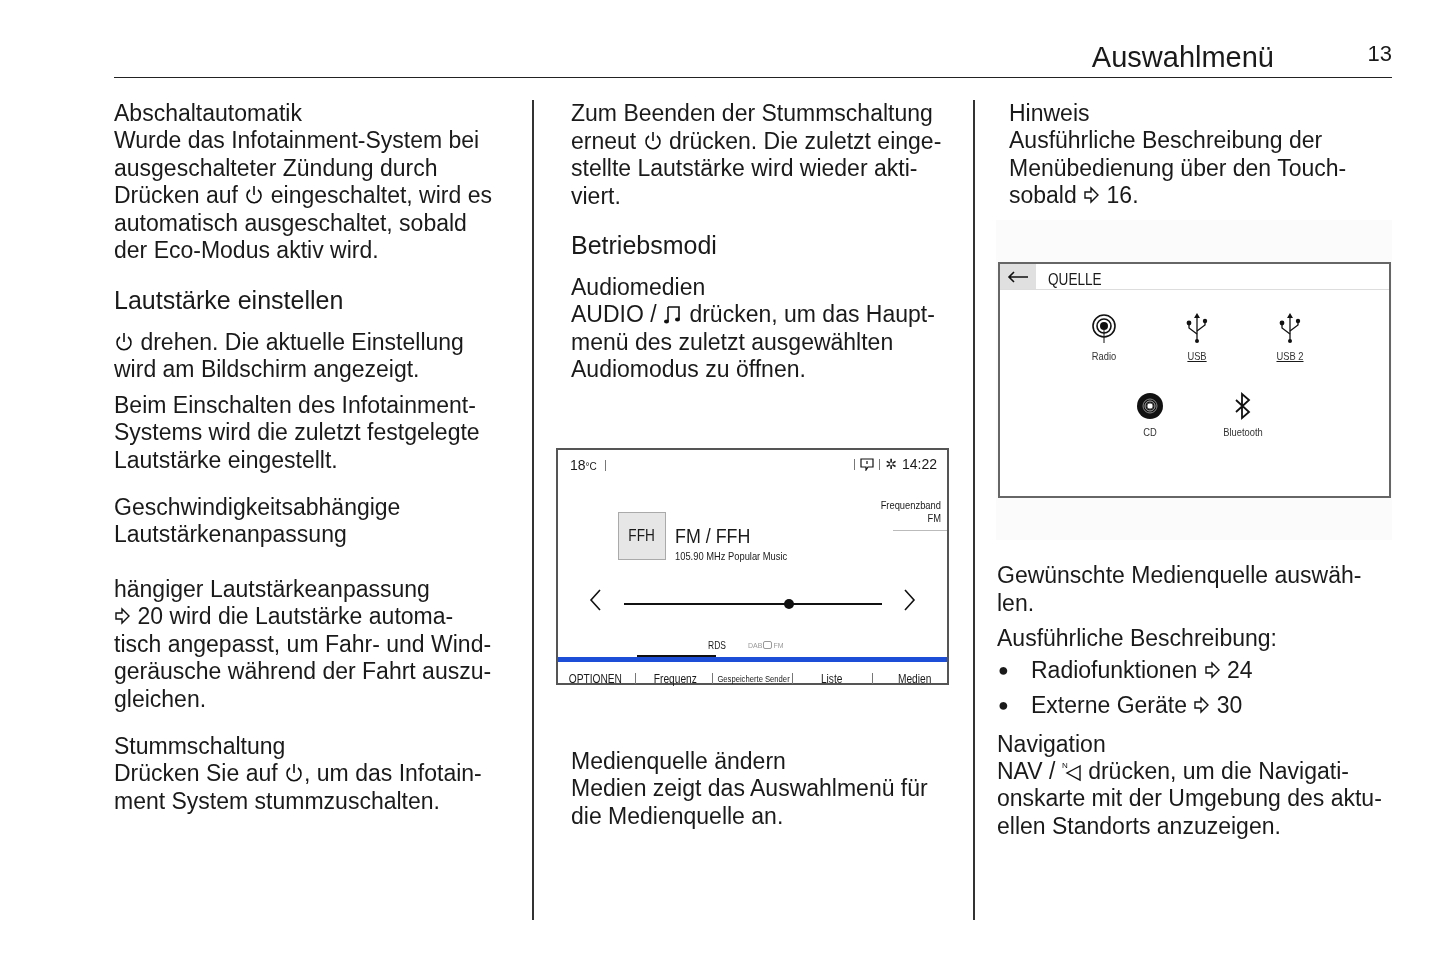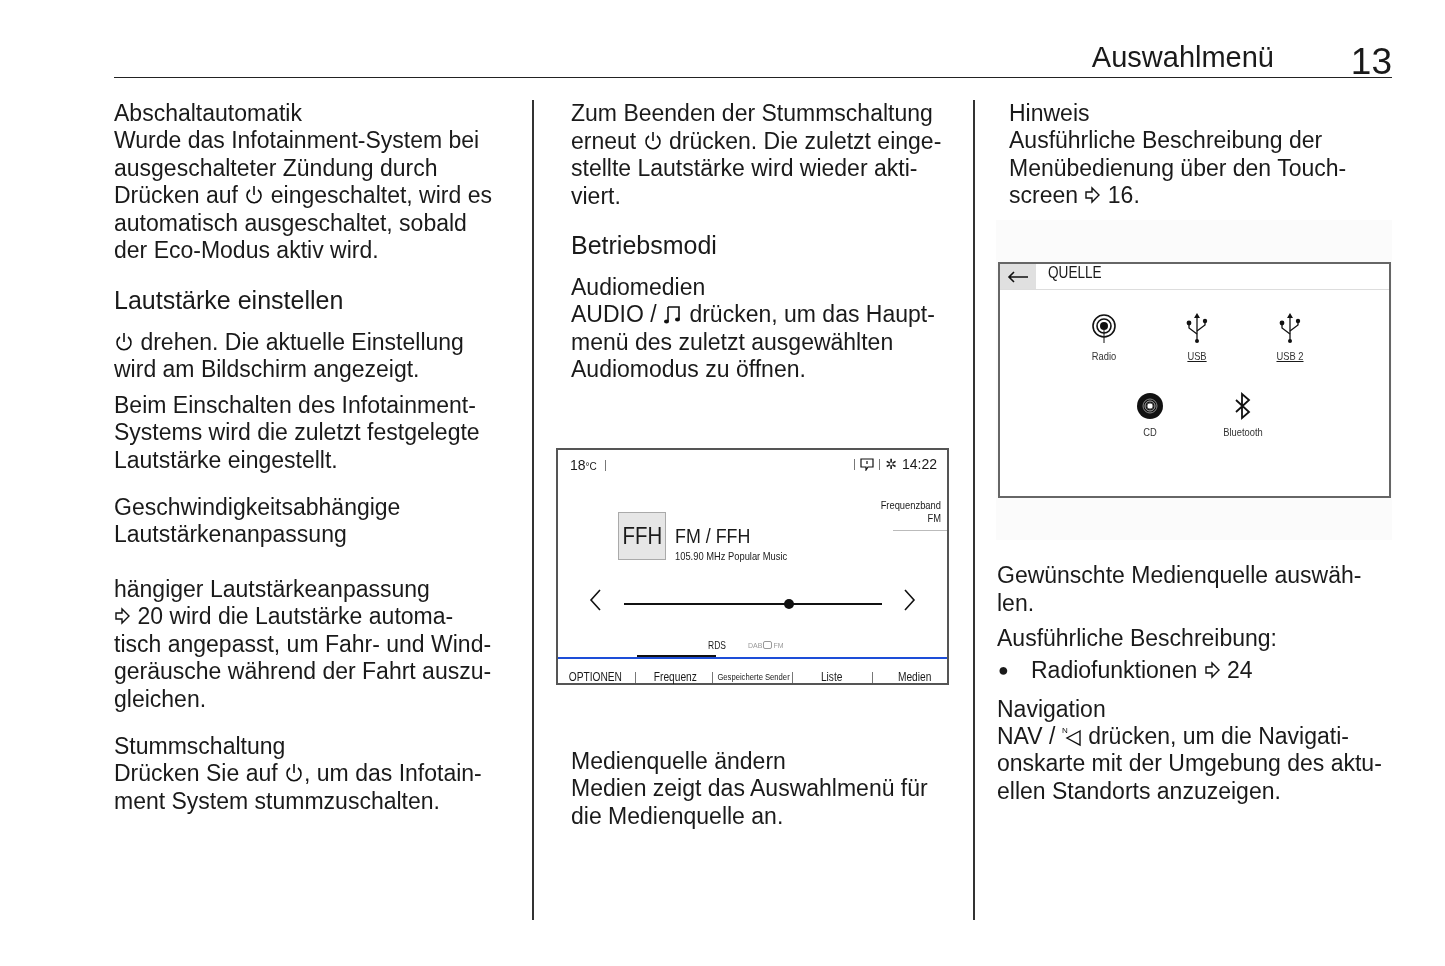--- a/index.html
+++ b/index.html
@@ -1,21 +1,21 @@
 <!DOCTYPE html>
 <html><head>
 <meta charset="utf-8">
 <style>
   * { box-sizing: border-box; margin: 0; padding: 0; }
   html, body { width: 1445px; height: 966px; background: #ffffff; overflow: hidden; }
   body { font-family: "Liberation Sans", sans-serif; color: #1a1a1a; position: relative; }
 
   .header { position: absolute; left: 114px; top: 38px; width: 1278px; height: 40px; border-bottom: 1.5px solid #222; }
   .header .title { position: absolute; right: 118px; top: 3px; font-size: 29px; }
-  .header .pageno { position: absolute; right: 0; top: 3px; font-size: 37px; }
+  .header .pageno { position: absolute; right: 0; top: 3px; font-size: 22px; }
 
   .col { position: absolute; top: 100px; font-size: 23px; line-height: 27.5px; }
   .col1 { left: 114px; width: 400px; }
   .col2 { left: 556px; width: 400px; margin-left: 15px; }
   .col3 { left: 1009px; width: 390px; }
   .vrule { position: absolute; top: 100px; width: 1.5px; height: 820px; background: #333; }
   .vr1 { left: 532px; }
   .vr2 { left: 973px; }
 
   h3 { font-size: 23px; font-weight: normal; line-height: 27px; }
@@ -31,41 +31,41 @@
 
   
   .radio-screen { position: absolute; left: 556px; top: 448px; width: 393px; height: 237px; border: 2px solid #555; background: #fff; font-family: "Liberation Sans", sans-serif; font-size: 12px; }
   .rs-top { position: absolute; left: 12px; top: 7px; font-size: 14px; }
   .rs-top .unit { font-size: 10px; }
   .rs-topbar-sep { display: inline-block; width: 1px; height: 11px; background: #777; margin-left: 8px; vertical-align: -1px; }
   .rs-right { position: absolute; right: 10px; top: 6px; font-size: 14px; display: flex; align-items: center; gap: 5px; }
   .rs-right .sep { width: 1px; height: 11px; background: #777; }
   .rs-band { position: absolute; right: 6px; top: 49px; text-align: right; font-size: 11px; line-height: 13px; transform: scaleX(0.85); transform-origin: right; }
   .rs-band-line { position: absolute; right: 0; top: 80px; width: 54px; height: 1px; background: #bbb; }
-  .rs-logo { position: absolute; left: 60px; top: 62px; width: 48px; height: 48px; background: #e6e6e6; border: 1px solid #aaa; font-size: 24px; display: flex; align-items: center; justify-content: center; transform: scaleX(1); }
+  .rs-logo { position: absolute; left: 60px; top: 62px; width: 48px; height: 48px; background: #e6e6e6; border: 1px solid #aaa; font-size: 16px; display: flex; align-items: center; justify-content: center; transform: scaleX(1); }
   .rs-logo span { display: inline-block; transform: scaleX(0.85); }
   .rs-station { position: absolute; left: 117px; top: 74px; font-size: 21px; transform: scaleX(0.85); transform-origin: left; }
   .rs-info { position: absolute; left: 117px; top: 100px; font-size: 11px; transform: scaleX(0.85); transform-origin: left; }
   .rs-prev { position: absolute; left: 30px; top: 138px; font-size: 26px; }
   .rs-next { position: absolute; right: 30px; top: 138px; font-size: 26px; }
   .rs-slider { position: absolute; left: 66px; top: 153px; width: 258px; height: 1.5px; background: #111; }
   .rs-knob { position: absolute; top: -4px; width: 10px; height: 10px; background: #111; border-radius: 50%; margin-left: -5px; }
   .rs-rds { position: absolute; left: 150px; top: 190px; font-size: 10px; transform: scaleX(0.85); transform-origin: left; }
   .rs-dab { position: absolute; left: 190px; top: 191px; font-size: 7px; color: #999; display: flex; align-items: center; gap: 1px; }
   .rs-dab .ico { display: inline-block; width: 9px; height: 8px; border: 1px solid #999; border-radius: 2px; }
   .rs-indicator { position: absolute; left: 79px; top: 205px; width: 79px; height: 3px; background: #111; }
-  .rs-bottom { position: absolute; left: 0; right: 0; top: 207px; height: 38px; border-top: 2px solid #1d4ed8; display: flex; align-items: center; font-size: 12px; text-align: center; }
+  .rs-bottom { position: absolute; left: 0; right: 0; top: 207px; height: 38px; border-top: 5px solid #1d4ed8; display: flex; align-items: center; font-size: 12px; text-align: center; }
   .rs-tab { transform: scaleX(0.85); white-space: nowrap; }
   .rs-tab.small { font-size: 9px; }
   .rs-bsep { width: 1px; height: 11px; background: #777; }
 
   
   .quelle-wrap { position: absolute; left: 996px; top: 220px; width: 396px; height: 320px; background: #fbfbfb; }
   .quelle-screen { position: absolute; left: 2px; top: 42px; width: 393px; height: 236px; border: 2px solid #666; background: #fff; }
-  .q-head { position: absolute; left: 0; top: 0; right: 0; height: 26px; border-bottom: 1px solid #ddd; display: flex; align-items: flex-start; }
+  .q-head { position: absolute; left: 0; top: 0; right: 0; height: 26px; border-bottom: 1px solid #ddd; display: flex; align-items: flex-end; }
   .q-back { width: 36px; height: 25px; background: #e0e0e0; display: flex; align-items: center; justify-content: center; font-size: 20px; }
   .q-title { margin-left: 12px; font-size: 16px; transform: scaleX(0.85); transform-origin: left; }
   .q-item { position: absolute; width: 80px; text-align: center; }
   .q-item svg { display: block; margin: 0 auto; }
   .q-item .lbl { font-size: 11px; color: #333; margin-top: 6px; transform: scaleX(0.85); }
 
   ul.bullets { list-style: none; }
   ul.bullets li { position: relative; padding-left: 34px; line-height: 35px; }
   ul.bullets li::before { content: "●"; position: absolute; left: 1px; top: 0; font-size: 18px; }
 </style>
@@ -233,21 +233,21 @@
     <b>Medien</b><span> zeigt das Auswahlmenü für</span><br>
     <span>die Medienquelle an.</span>
   </p>
 </div>
 
 <div class="col col3">
   <h3>Hinweis</h3>
   <p>
     <span>Ausführliche Beschreibung der</span><br>
     <span>Menübedienung über den Touch-</span><br>
-    <span>screen</span>
+    <span>sobald</span>
     <svg class="arrow-ref" viewBox="0 0 17 18">
         <path d="M2 6 H8 V2 L15 9 L8 16 V12 H2 Z" fill="none" stroke="#111" stroke-width="1.4"></path>
       </svg>
     <span>16.</span>
   </p>
 </div>
 
 <div class="quelle-wrap">
   <div class="quelle-screen">
     <div class="q-head">
@@ -322,20 +322,27 @@
   <div class="gap-s"></div>
   <p>Ausführliche Beschreibung:</p>
   <ul class="bullets">
     <li>
       <span>Radiofunktionen</span>
       <svg class="arrow-ref" viewBox="0 0 17 18">
           <path d="M2 6 H8 V2 L15 9 L8 16 V12 H2 Z" fill="none" stroke="#111" stroke-width="1.4"></path>
         </svg>
       <span>24</span>
     </li>
+    <li>
+      <span>Externe Geräte</span>
+      <svg class="arrow-ref" viewBox="0 0 17 18">
+          <path d="M2 6 H8 V2 L15 9 L8 16 V12 H2 Z" fill="none" stroke="#111" stroke-width="1.4"></path>
+        </svg>
+      <span>30</span>
+    </li>
   </ul>
   <div class="gap-s"></div>
   <h3>Navigation</h3>
   <p>
     <b>NAV</b><span> / </span>
     <svg class="pw" viewBox="0 0 20 22">
         <text x="0" y="8" font-size="8" font-family="Liberation Sans, sans-serif" fill="#111">N</text>
         <path d="M18 6 L5 13 L18 20 Z" fill="none" stroke="#111" stroke-width="1.4"></path>
       </svg>
     <span>drücken, um die Navigati-</span><br>

